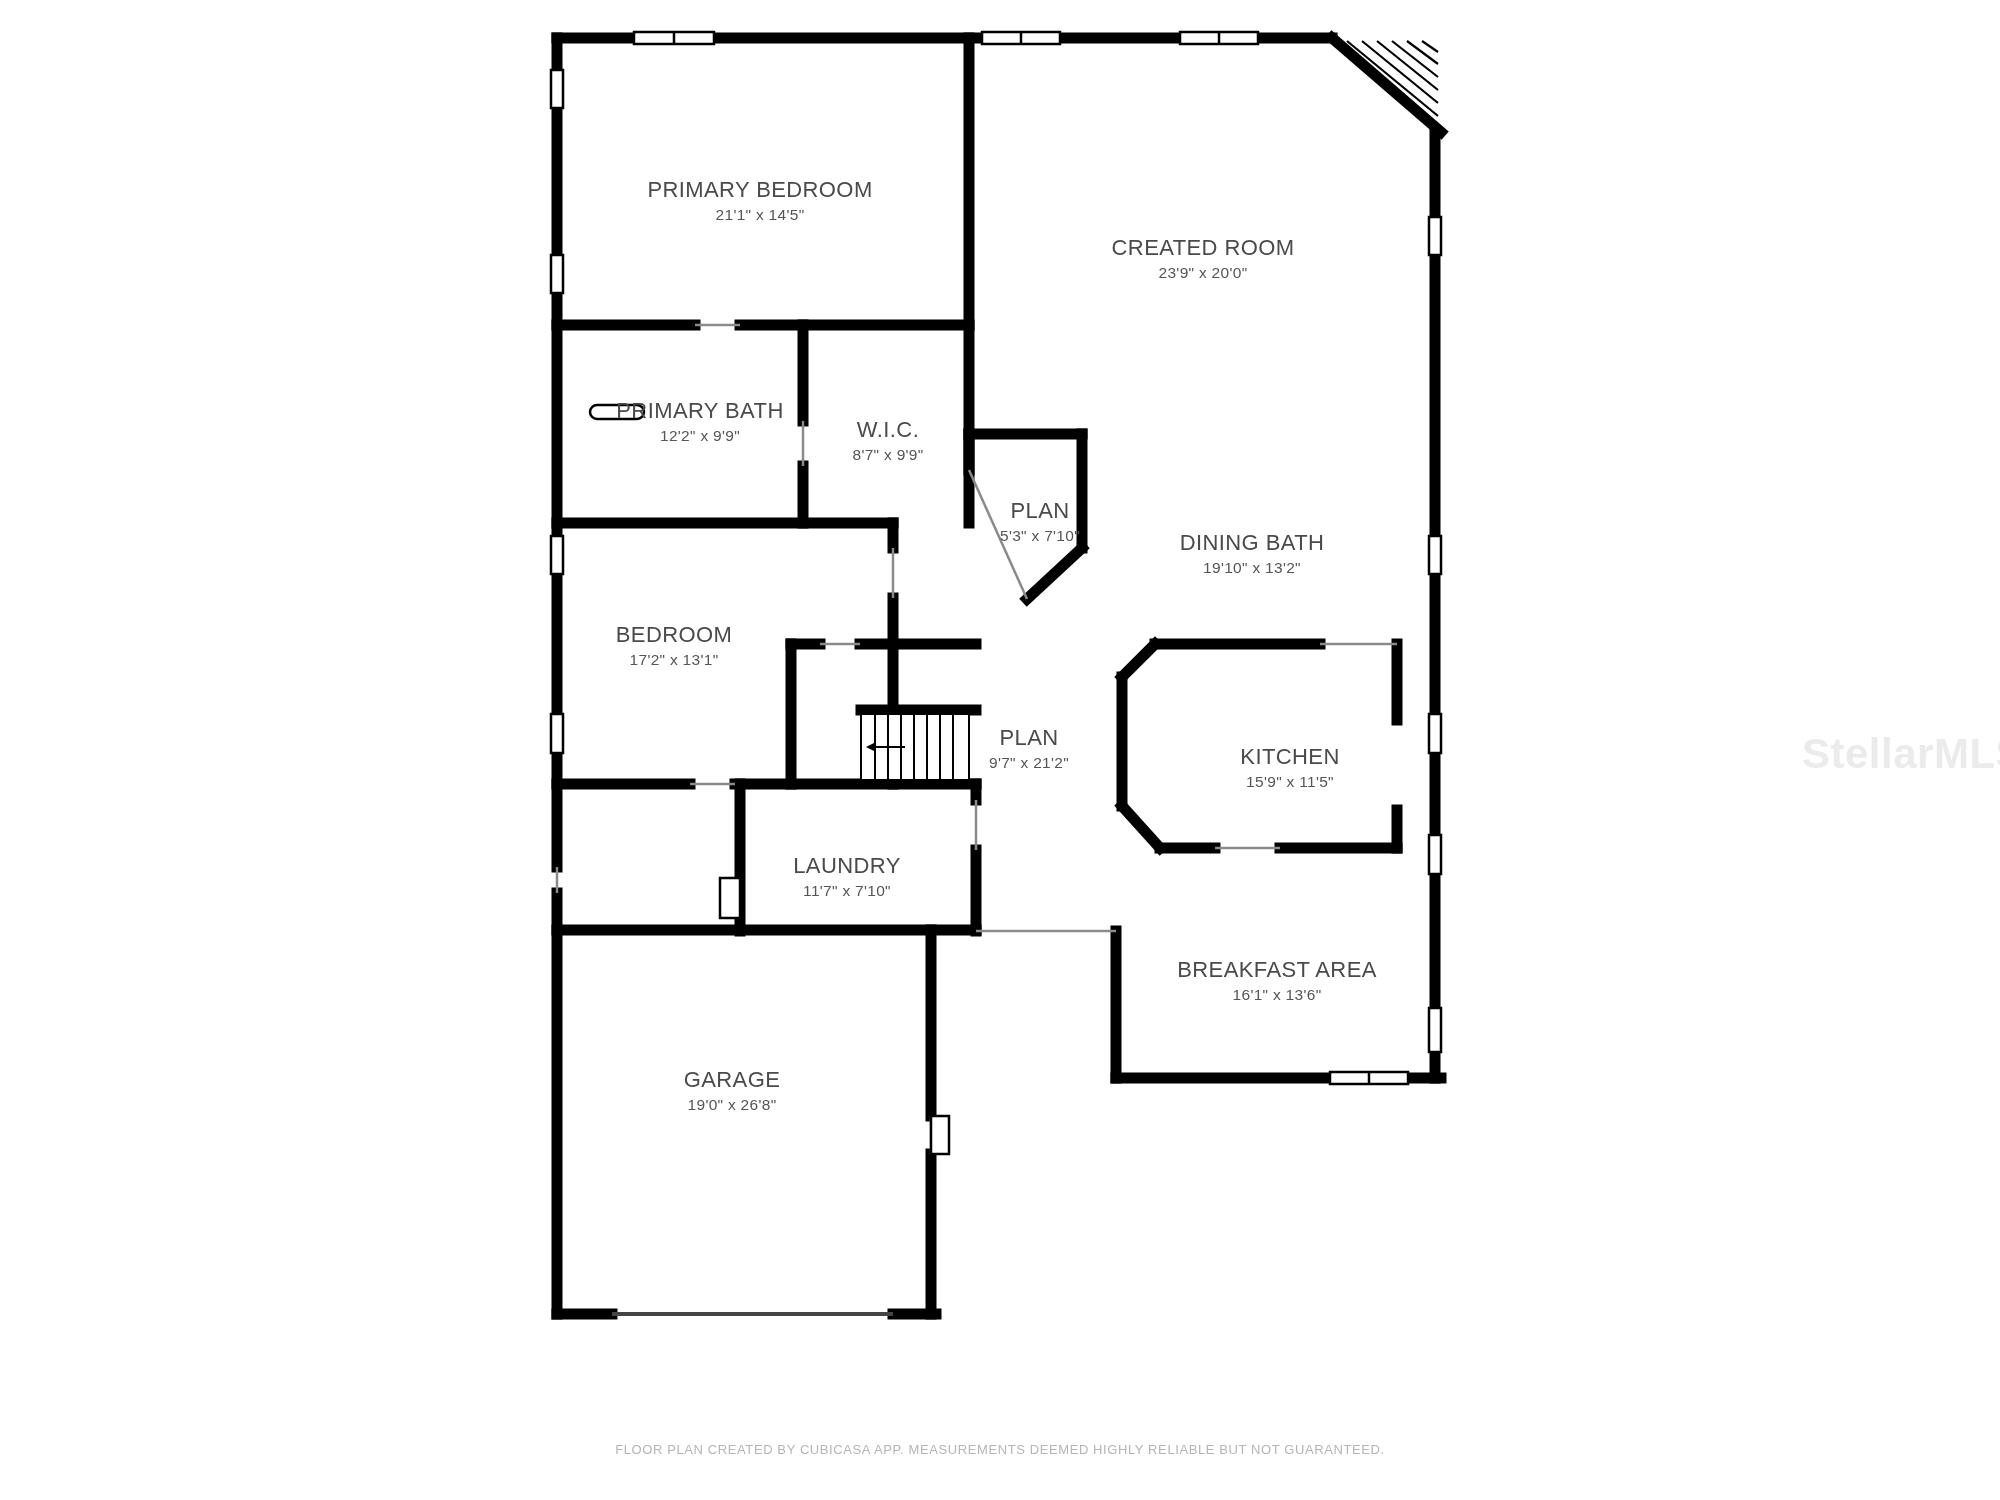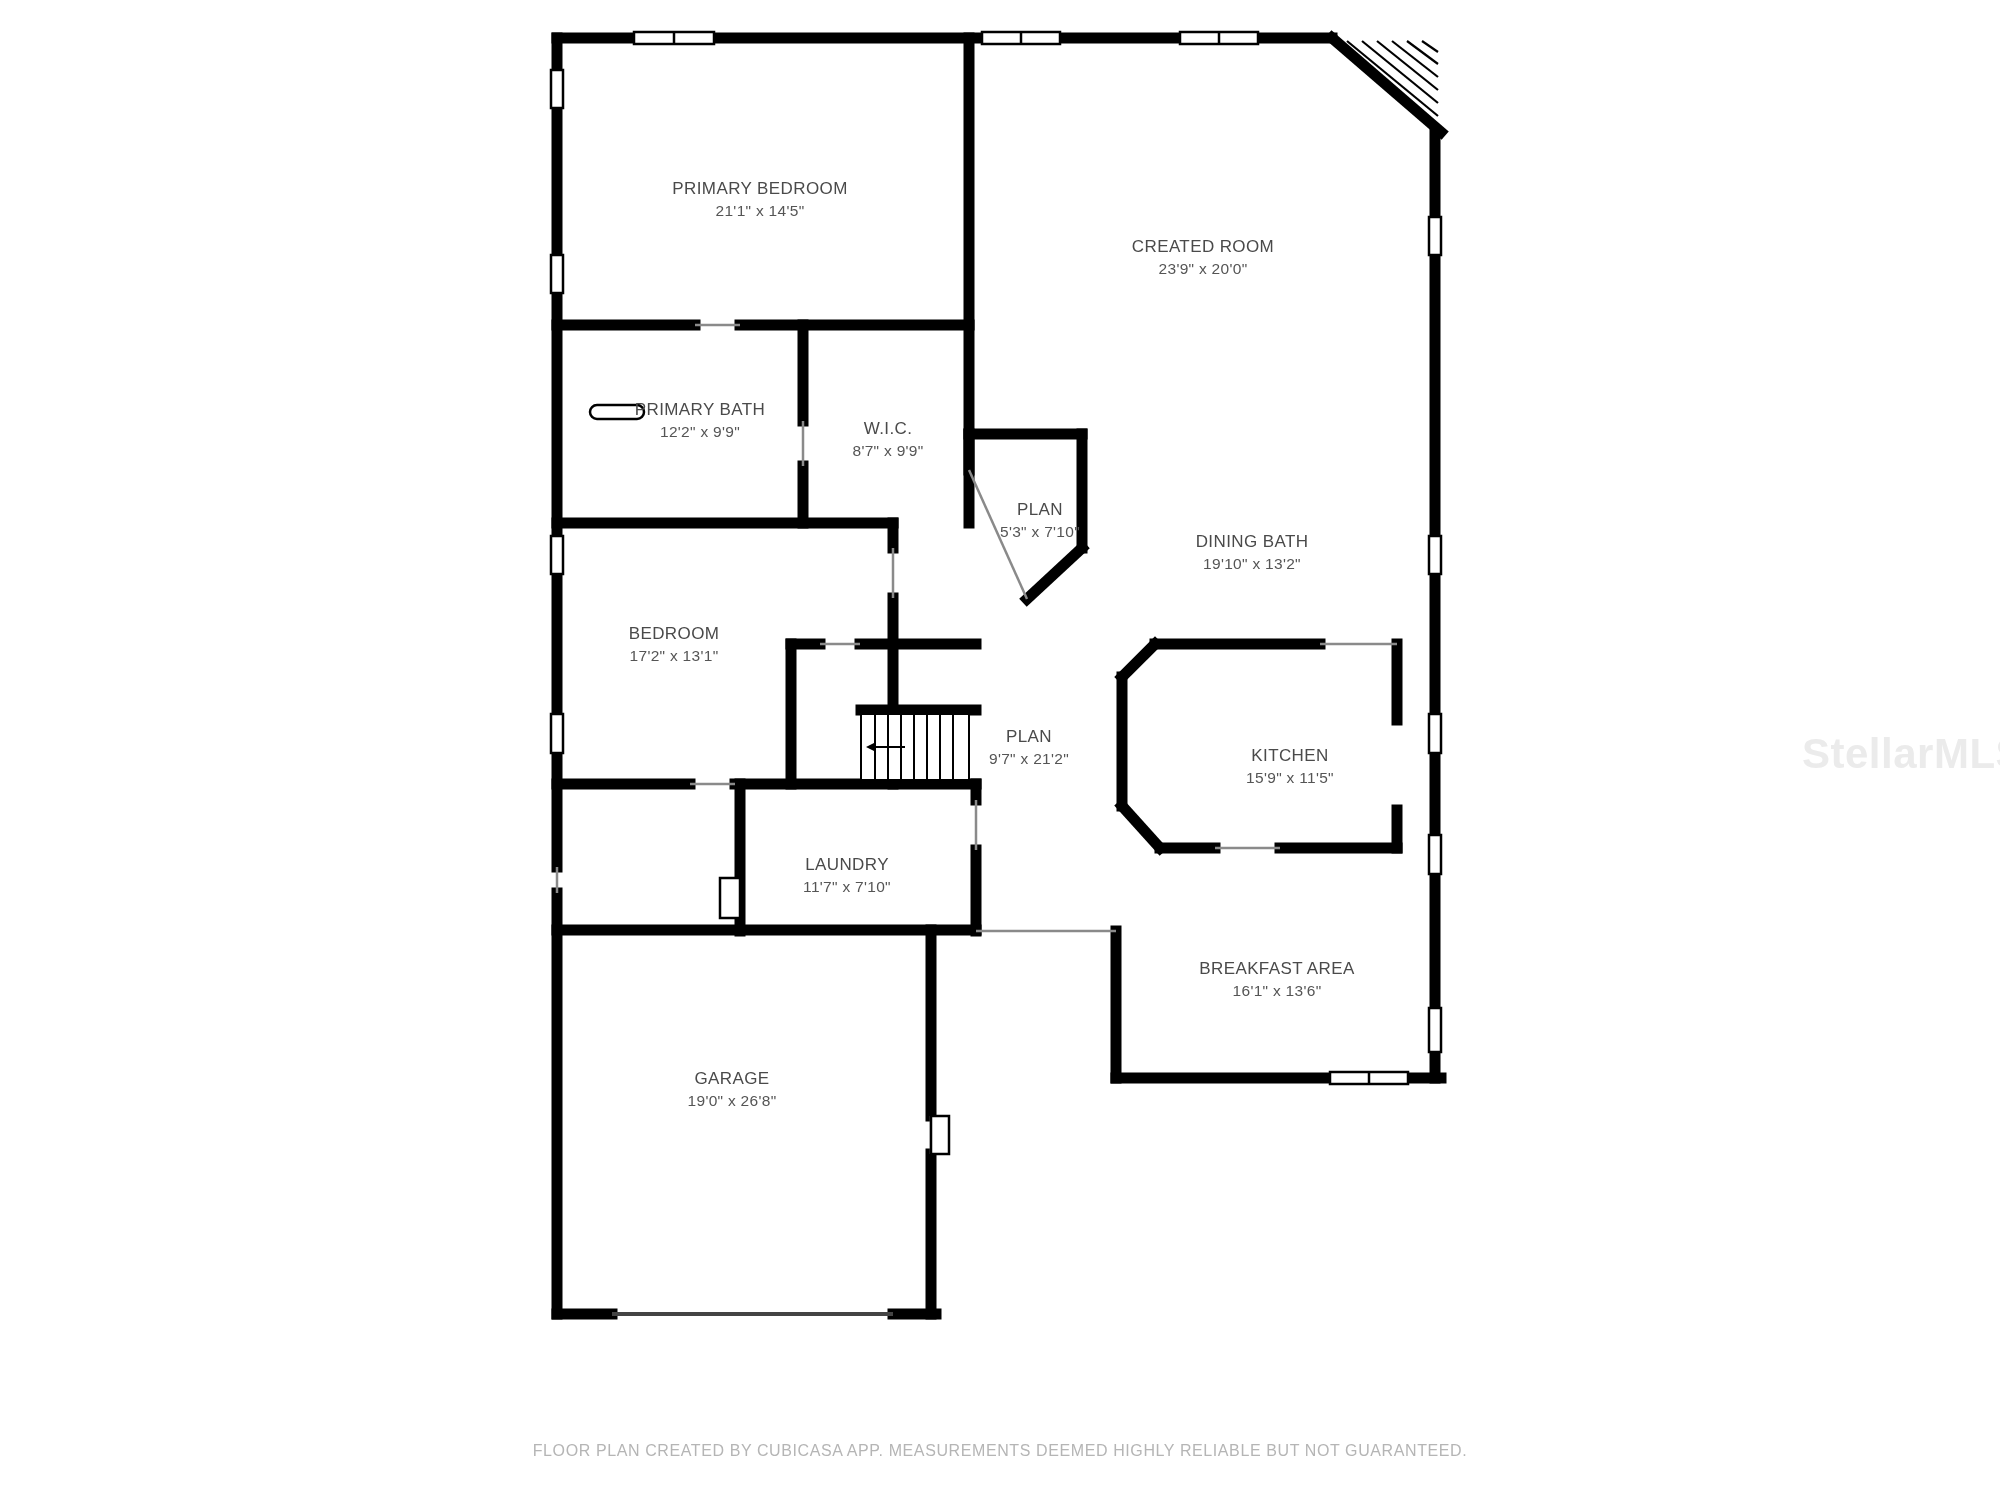--- a/index.html
+++ b/index.html
@@ -13,33 +13,33 @@
   .room-label{
     position:absolute;
     transform:translate(-50%,-50%);
     text-align:center;
     color:#4a4a4a;
     line-height:1.35;
     white-space:nowrap;
     pointer-events:none;
   }
   .room-label .room-name{
-    font-size:17px;
+    font-size:22px;
     letter-spacing:0.4px;
   }
   .room-label .room-dims{
     font-size:15.5px;
     letter-spacing:0.3px;
     color:#555555;
   }
   #footer-note{
     position:absolute;
     left:50%;top:1442px;
     transform:translateX(-50%);
-    font-size:16px;
+    font-size:13px;
     letter-spacing:0.6px;
     color:#b5b5b5;
     white-space:nowrap;
   }
   #watermark{
     position:absolute;
     left:1802px;top:730px;
     font-size:42px;
     font-weight:600;
     color:#ebebeb;

